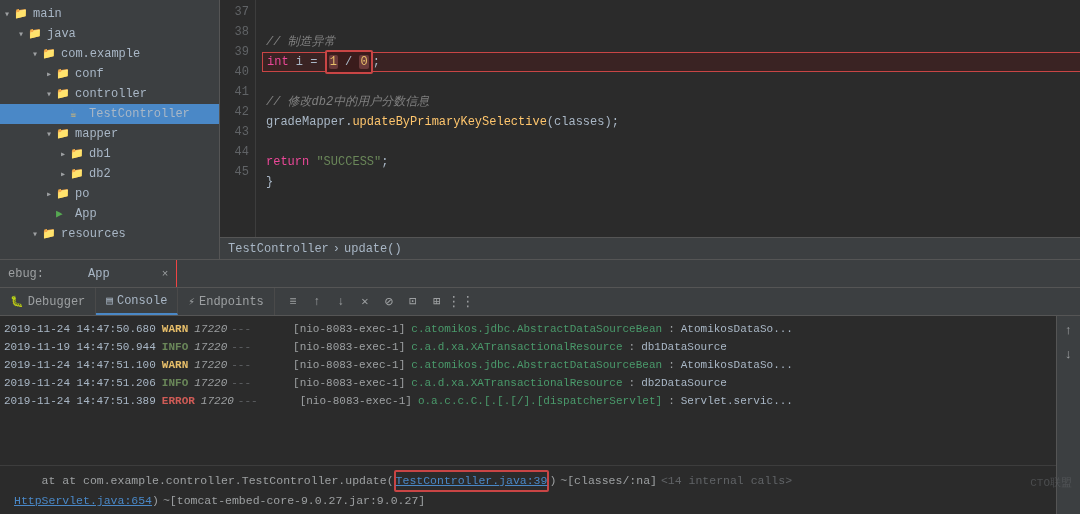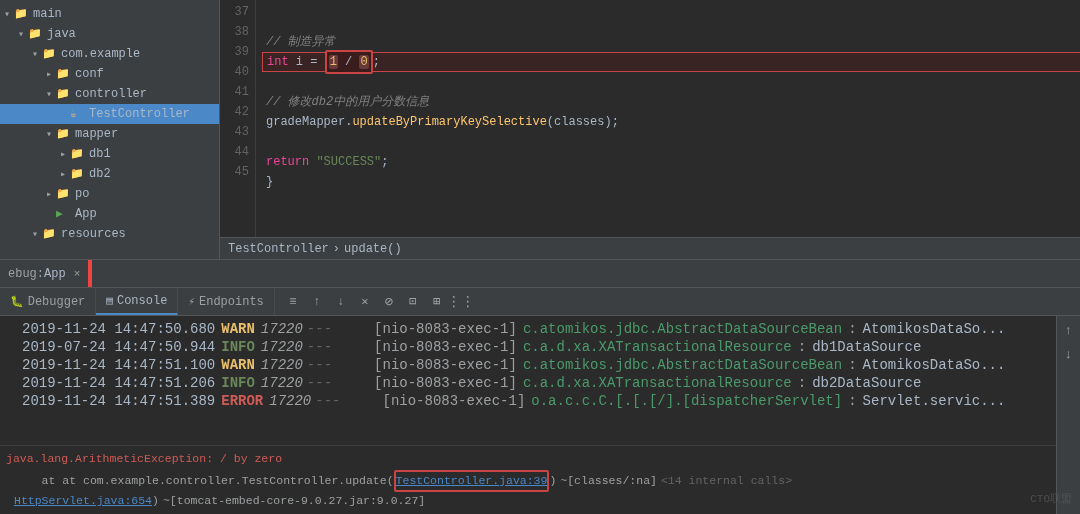--- a/index.html
+++ b/index.html
@@ -140,21 +140,22 @@
       border-bottom: 1px solid #555;
       display: flex;
       align-items: stretch;
     }
     .debug-session-tab {
       display: flex;
       align-items: center;
       padding: 0 8px;
       font-size: 12px;
       color: #9da0a2;
-      border-right: 4px solid #ef4444;
+      border-right: 1px solid #ef4444;
+      gap: 44px;
     }
     .debug-session-tab .app-label {
       color: #a9b7c6;
       margin-right: 4px;
     }
     .close-x {
       color: #9da0a2;
       margin-left: 4px;
       font-size: 11px;
       cursor: pointer;
@@ -200,22 +201,22 @@
       color: #9da0a2;
       font-size: 12px;
       cursor: pointer;
       border-radius: 2px;
     }
 
     
     .log-content {
       flex: 1;
       overflow: hidden;
-      padding: 4px 22px;
-      font-size: 14px;
+      padding: 4px 4px;
+      font-size: 11px;
       line-height: 18px;
     }
     .log-line {
       white-space: nowrap;
       display: flex;
       align-items: center;
     }
     .log-ts { color: #a9b7c6; margin-right: 6px; }
     .log-warn { color: #e8bf6a; margin-right: 6px; font-weight: bold; }
     .log-info { color: #6a8759; margin-right: 6px; font-weight: bold; }
@@ -454,21 +455,21 @@
             <span class="log-ts">2019-11-24 14:47:50.680</span>
             <span class="log-warn">WARN</span>
             <span class="log-pid">17220</span>
             <span class="log-sep">---</span>
             <span class="log-thread">[nio-8083-exec-1]</span>
             <span class="log-class">c.atomikos.jdbc.AbstractDataSourceBean</span>
             <span class="log-colon">:</span>
             <span class="log-message">AtomikosDataSo...</span>
           </div>
           <div class="log-line">
-            <span class="log-ts">2019-07-24 14:47:50.944</span>
+            <span class="log-ts">2019-11-19 14:47:50.944</span>
             <span class="log-info">INFO</span>
             <span class="log-pid">17220</span>
             <span class="log-sep">---</span>
             <span class="log-thread">[nio-8083-exec-1]</span>
             <span class="log-class">c.a.d.xa.XATransactionalResource</span>
             <span class="log-colon">:</span>
             <span class="log-message">db1DataSource</span>
           </div>
           <div class="log-line">
             <span class="log-ts">2019-11-24 14:47:51.100</span>
@@ -496,21 +497,20 @@
             <span class="log-pid">17220</span>
             <span class="log-sep">---</span>
             <span class="log-thread">[nio-8083-exec-1]</span>
             <span class="log-class">o.a.c.c.C.[.[.[/].[dispatcherServlet]</span>
             <span class="log-colon">:</span>
             <span class="log-message">Servlet.servic...</span>
           </div>
         </div>
 
       <div class="exception-area">
-        <div class="exc-main">java.lang.ArithmeticException: / by zero</div>
         <div id="exc-traces">
             <div class="exc-trace">
               <span class="exc-trace-prefix">&nbsp;&nbsp;&nbsp;&nbsp;at at com.example.controller.TestController.</span>
               <span>update(</span>
               <span class="exc-trace-box"><span class="exc-link">TestController.java:39</span></span>
               <span>)</span>
               <span class="exc-suffix"> ~[classes/:na]</span>
               <span class="exc-internal">&lt;14 internal calls&gt;</span>
             </div>
             <div class="exc-trace">
@@ -523,13 +523,13 @@
       </div>
     </div>
 
     <div class="debug-side-icons">
       <div class="side-icon">↑</div>
       <div class="side-icon">↓</div>
     </div>
   </div>
 </div>
 
-<div style="position:fixed; bottom:8px; right:8px; font-size:11px; color:#606366; opacity:0.6;">CTO联盟</div>
+<div style="position:fixed; bottom:24px; right:8px; font-size:11px; color:#606366; opacity:0.6;">CTO联盟</div>
 
 </body></html>

